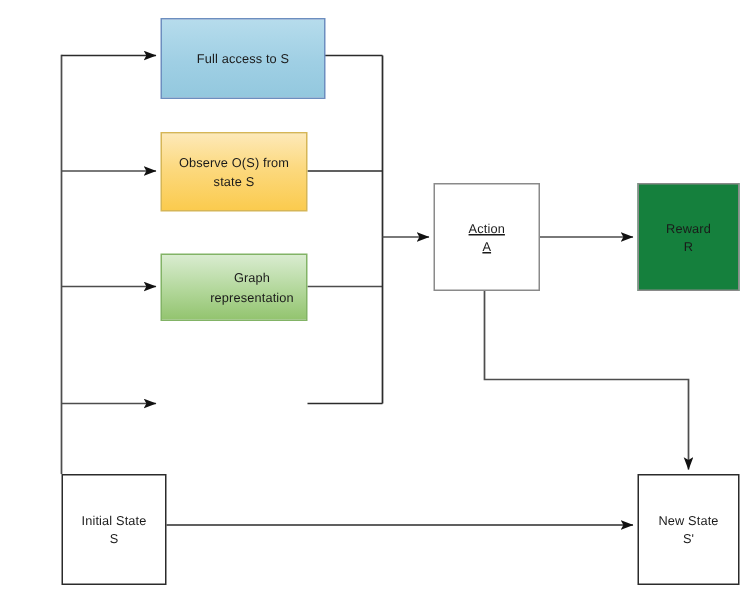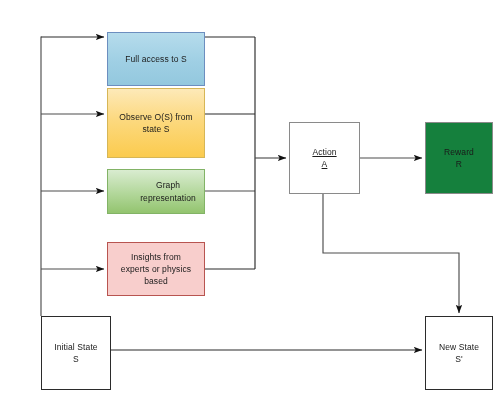--- a/index.html
+++ b/index.html
@@ -36,27 +36,26 @@
     color: #1a1a1a;
     letter-spacing: 0.1px;
     z-index: 2;
   }
   .node .lbl {
     display: block;
     white-space: pre-line;
     padding: 0 4px;
   }
   .n-blue {
-    left: 107px; top: 12px; width: 98px; height: 54px;
+    left: 107px; top: 12px; width: 110px; height: 54px;
     background: linear-gradient(to bottom, #b6dcec 0%, #9fcfe4 55%, #93c8de 100%);
     border: 1px solid #6c8ebf;
-    margin-top: 20px;
   }
   .n-yellow {
-    left: 107px; top: 88px; width: 98px; height: 70px;
+    left: 107px; top: 88px; width: 98px; height: 53px;
     background: linear-gradient(to bottom, #fde9b8 0%, #fcd97f 45%, #fbcb4e 100%);
     border: 1px solid #d6b656;
   }
   .n-green {
     left: 107px; top: 169px; width: 98px; height: 45px;
     background: linear-gradient(to bottom, #d9ecd0 0%, #b2d79a 55%, #93c46f 100%);
     border: 1px solid #82b366;
     padding-left: 24px;
   }
   .n-pink {
@@ -139,25 +138,20 @@
   <div class="node n-yellow">
     <span class="lbl">Observe O(S) from
 state S</span>
   </div>
 
   <div class="node n-green">
     <span class="lbl">Graph
 representation</span>
   </div>
 
-  <div class="node n-pink">
-    <span class="lbl">Insights from
-experts or physics
-based</span>
-  </div>
 
   <div class="node n-action">
     <span class="lbl">Action
 A</span>
   </div>
 
   <div class="node n-reward">
     <span class="lbl">Reward
 R</span>
   </div>

